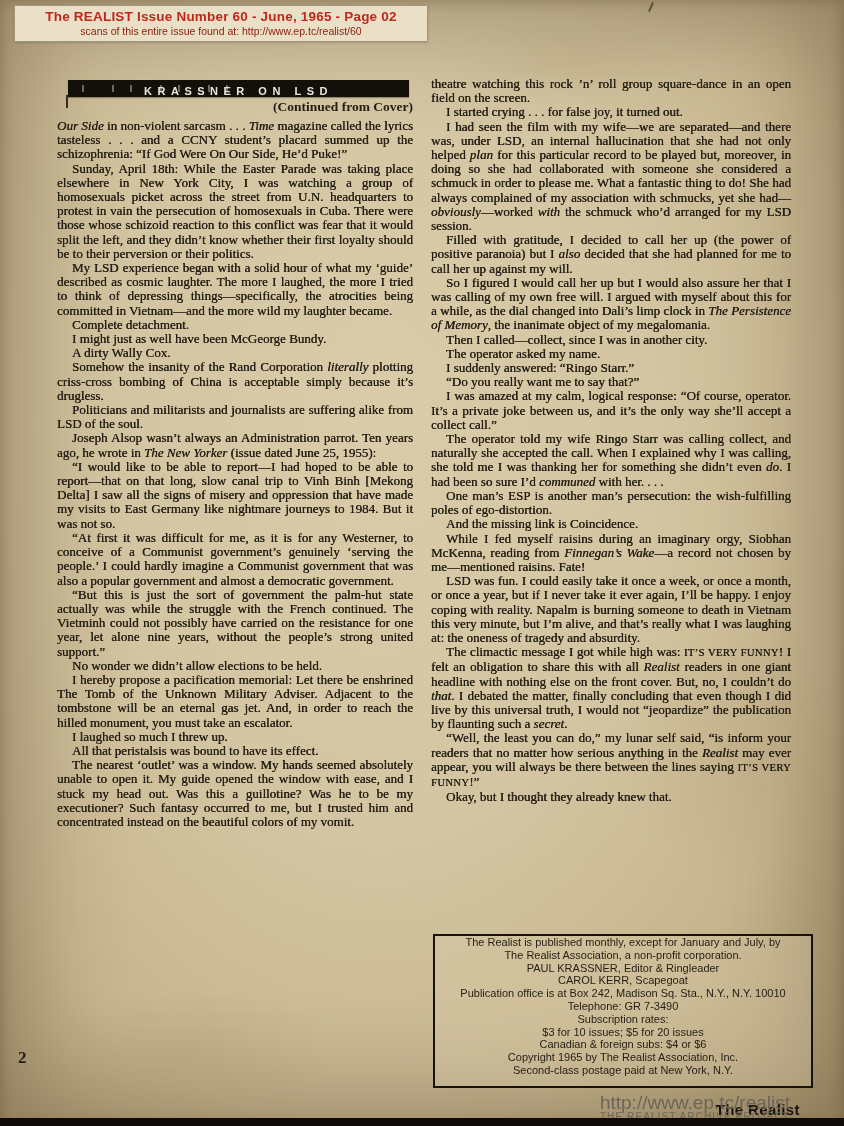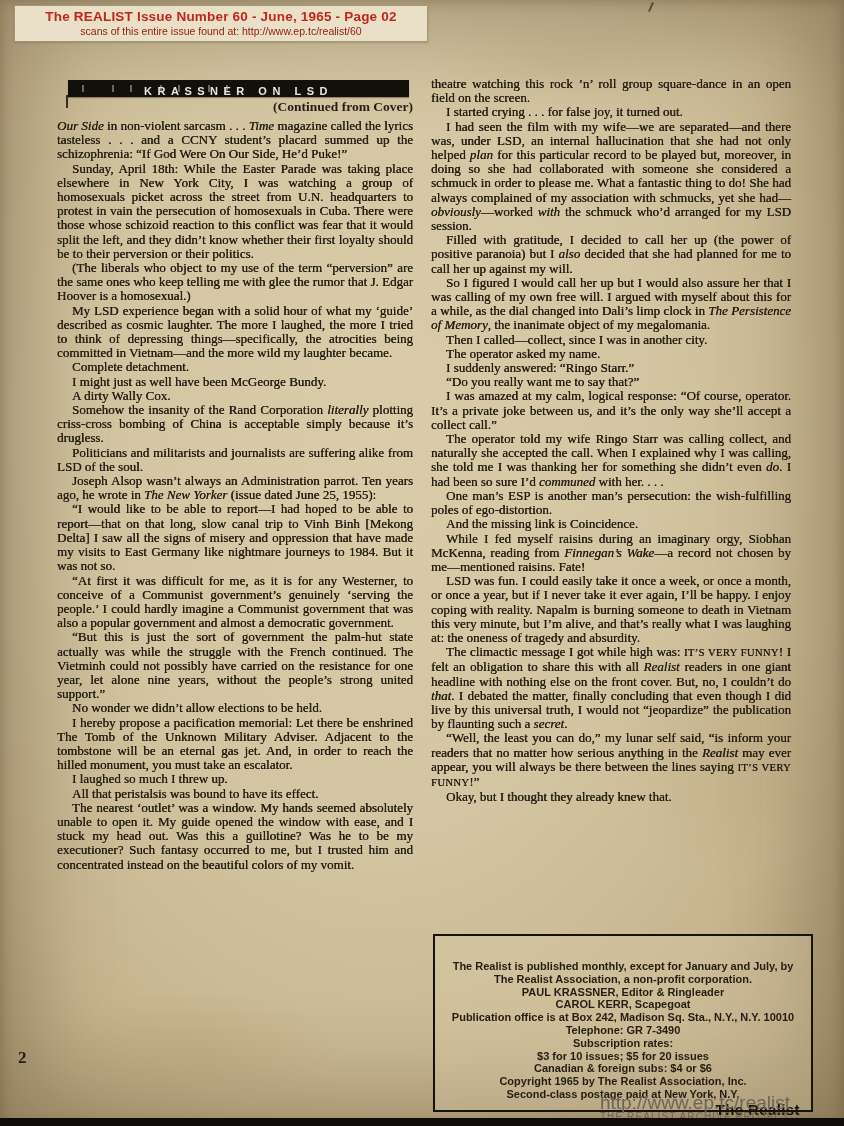--- a/index.html
+++ b/index.html
@@ -53,23 +53,23 @@
   }
   .col p{margin:0;text-indent:15px;}
   .col p.noindent{text-indent:0;}
   .col i{font-style:italic;}
   .sc{font-size:.82em;letter-spacing:.3px;}
   #left-col{left:57px;top:119px;width:356px;}
   #right-col{left:431px;top:77px;width:360px;}
 
   .info-box{
     position:absolute;left:433px;top:934px;width:364px;
-    border:2px solid #17120c;padding:24px 6px 9px;
+    border:2px solid #17120c;padding:0 6px 9px;
     text-align:center;font-family:"Liberation Sans", sans-serif;
-    font-weight:bold;font-size:11px;line-height:12.8px;color:#241d13;
+    font-weight:normal;font-size:11px;line-height:12.8px;color:#241d13;
     background:rgba(218,204,170,.35);
   }
   .info-box div{margin:0;}
 
   .pageno{position:absolute;left:18px;top:1048px;font-weight:bold;font-size:17px;color:#241d13;}
   .masthead{position:absolute;right:44px;top:1101px;font-family:"Liberation Sans",sans-serif;font-weight:bold;font-size:15px;color:#17120c;letter-spacing:.4px;}
   .url{position:absolute;right:54px;top:1092px;font-family:"Liberation Sans",sans-serif;font-size:19px;color:#6c6557;}
   .project{position:absolute;right:54px;top:1111px;font-family:"Liberation Sans",sans-serif;font-size:10px;letter-spacing:1.1px;color:#6c6557;}
 </style>
 </head>
@@ -96,21 +96,20 @@
     <span class="tick" style="left:110px"></span>
     <span class="tick" style="left:140px"></span>
     <span class="tick" style="left:158px"></span>
     <span class="title">KRASSNER ON LSD</span>
   </div>
   <div class="subheader">(Continued from Cover)</div>
 
   <div id="left-col" class="col">
       <p class="noindent"><i>Our Side</i> in non-violent sarcasm . . . <i>Time</i> magazine called the lyrics tasteless . . . and a CCNY student’s placard summed up the schizophrenia: “If God Were On Our Side, He’d Puke!”</p>
       <p>Sunday, April 18th: While the Easter Parade was taking place elsewhere in New York City, I was watching a group of homosexuals picket across the street from U.N. headquarters to protest in vain the persecution of homosexuals in Cuba. There were those whose schizoid reaction to this conflict was fear that it would split the left, and they didn’t know whether their first loyalty should be to their perversion or their politics.</p>
-      <p>(The liberals who object to my use of the term “perversion” are the same ones who keep telling me with glee the rumor that J. Edgar Hoover is a homosexual.)</p>
       <p>My LSD experience began with a solid hour of what my ‘guide’ described as cosmic laughter. The more I laughed, the more I tried to think of depressing things—specifically, the atrocities being committed in Vietnam—and the more wild my laughter became.</p>
       <p>Complete detachment.</p>
       <p>I might just as well have been McGeorge Bundy.</p>
       <p>A dirty Wally Cox.</p>
       <p>Somehow the insanity of the Rand Corporation <i>literally</i> plotting criss-cross bombing of China is acceptable simply because it’s drugless.</p>
       <p>Politicians and militarists and journalists are suffering alike from LSD of the soul.</p>
       <p>Joseph Alsop wasn’t always an Administration parrot. Ten years ago, he wrote in <i>The New Yorker</i> (issue dated June 25, 1955):</p>
       <p>“I would like to be able to report—I had hoped to be able to report—that on that long, slow canal trip to Vinh Binh [Mekong Delta] I saw all the signs of misery and oppression that have made my visits to East Germany like nightmare journeys to 1984. But it was not so.</p>
       <p>“At first it was difficult for me, as it is for any Westerner, to conceive of a Communist government’s genuinely ‘serving the people.’ I could hardly imagine a Communist government that was also a popular government and almost a democratic government.</p>
       <p>“But this is just the sort of government the palm-hut state actually was while the struggle with the French continued. The Vietminh could not possibly have carried on the resistance for one year, let alone nine years, without the people’s strong united support.”</p>

